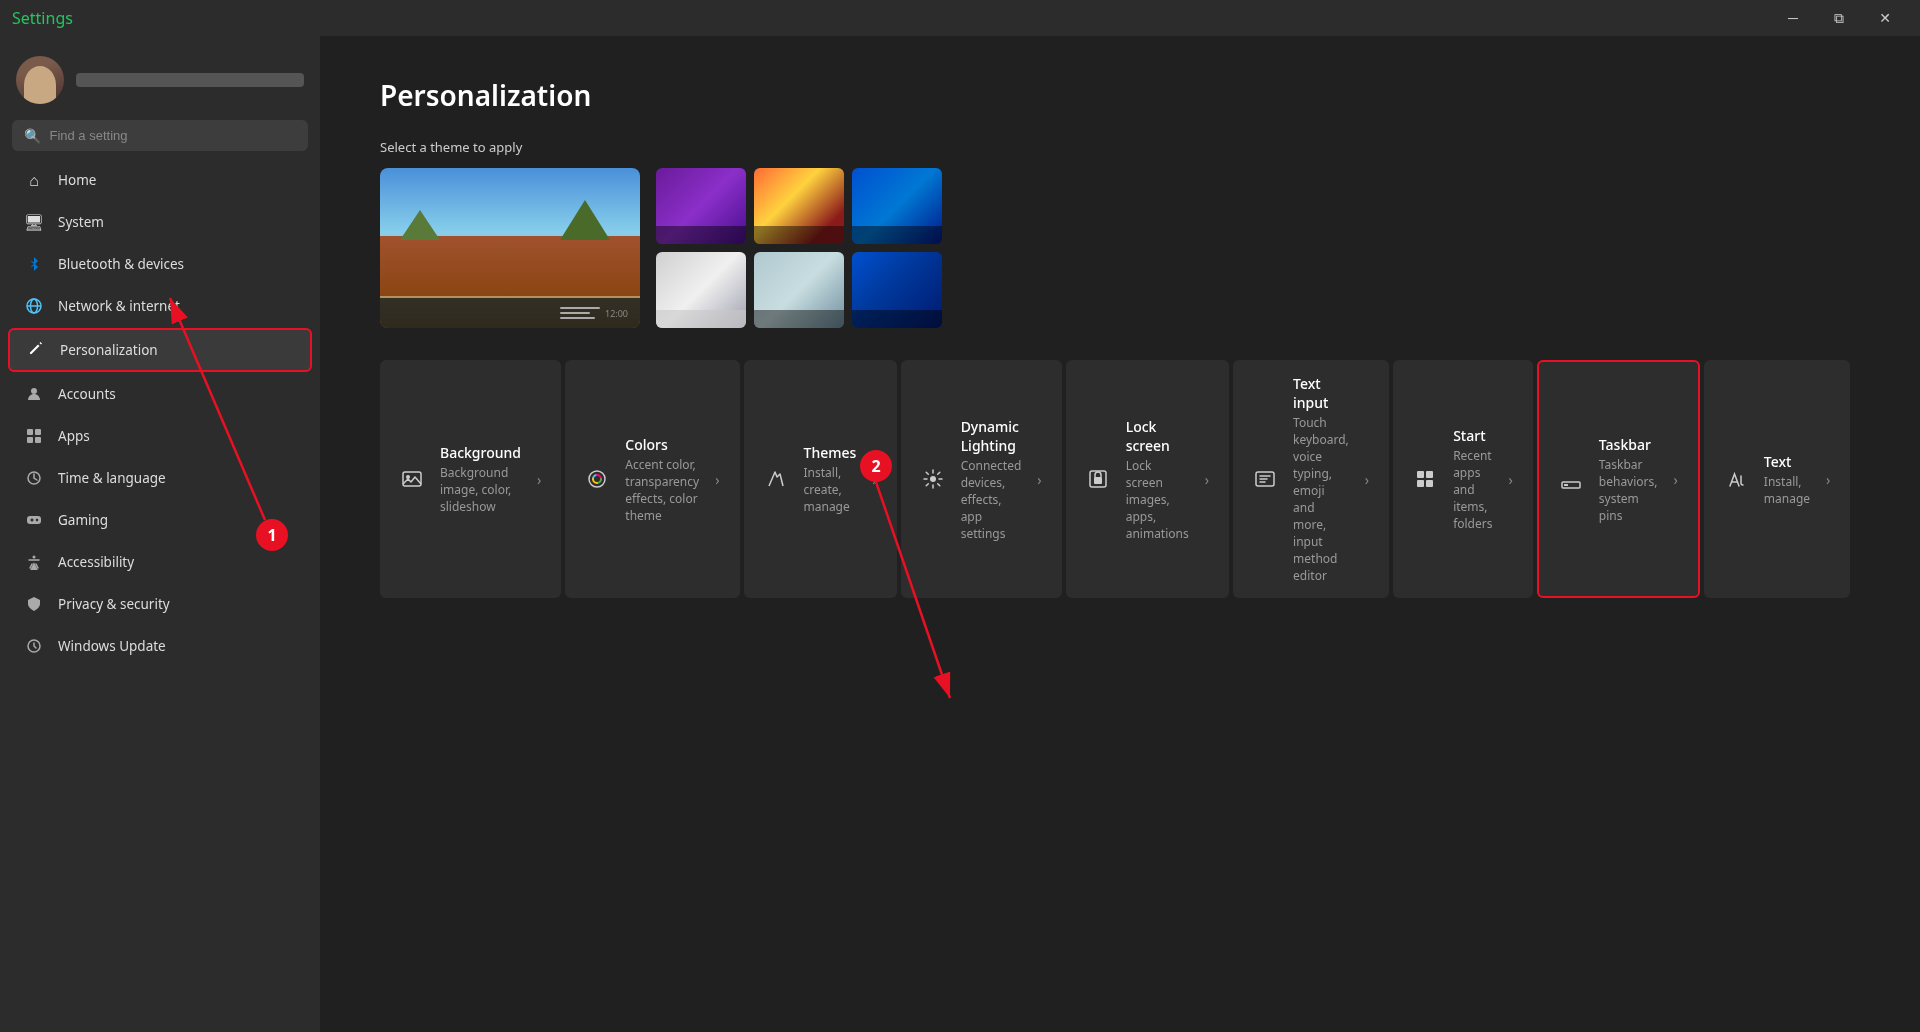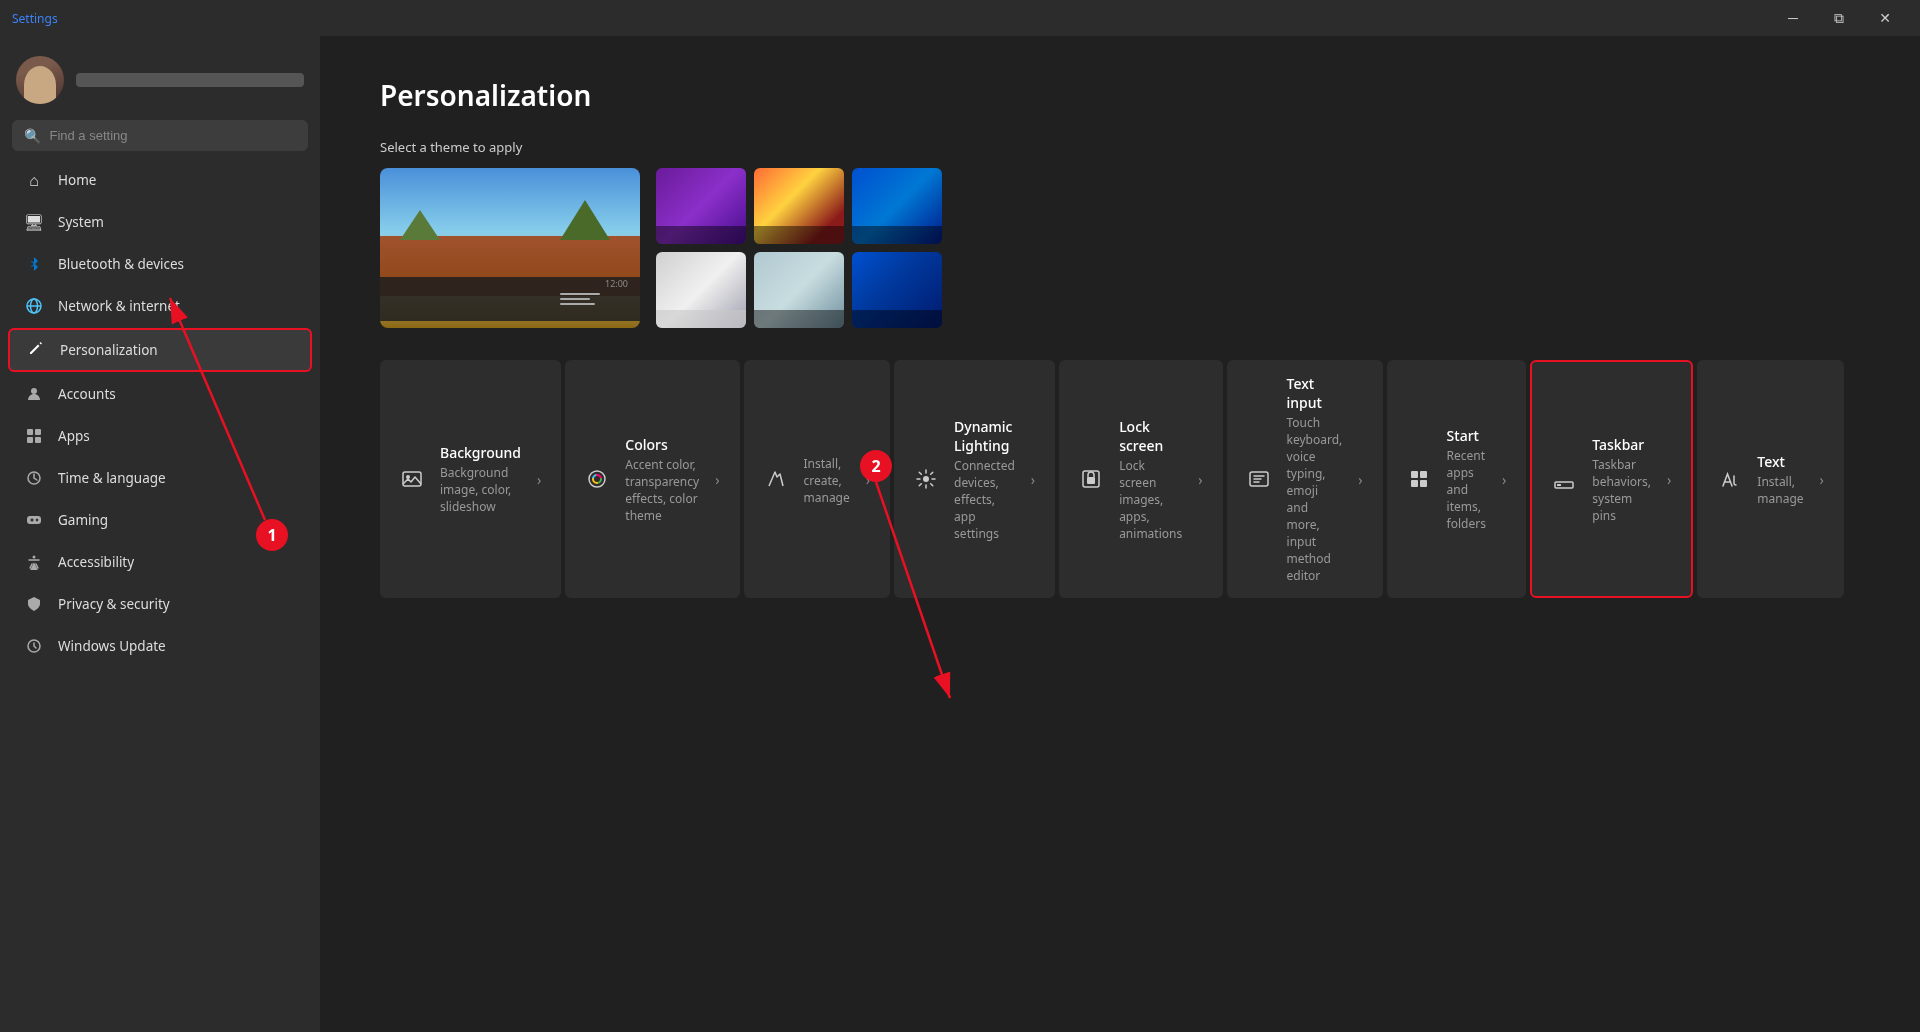--- a/index.html
+++ b/index.html
@@ -18,22 +18,22 @@
     .titlebar {
       display: flex;
       align-items: center;
       justify-content: space-between;
       background: #2c2c2c;
       height: 36px;
       padding: 0 12px;
       flex-shrink: 0;
     }
     .titlebar-title {
-      font-size: 12px;
-      color: #3b82f6;
+      font-size: 16px;
+      color: #22c55e;
     }
     .titlebar-controls {
       display: flex;
       gap: 0;
     }
     .titlebar-btn {
       width: 46px;
       height: 36px;
       display: flex;
       align-items: center;
@@ -180,27 +180,27 @@
       width: 260px;
       height: 160px;
       border-radius: 8px;
       overflow: hidden;
       position: relative;
       flex-shrink: 0;
       background: linear-gradient(180deg, #4a90d9 0%, #87ceeb 40%, #c4a882 70%, #8b6914 100%);
     }
     .theme-preview-taskbar {
       position: absolute;
-      bottom: 7px;
+      bottom: 0;
       left: 0;
       right: 0;
-      height: 44px;
+      height: 30px;
       background: rgba(30,30,30,0.85);
       display: flex;
-      align-items: flex-start;
+      align-items: center;
       justify-content: flex-end;
       padding-right: 8px;
       gap: 4px;
     }
     .tb-lines {
       display: flex;
       flex-direction: column;
       gap: 3px;
       position: absolute;
       right: 40px;
@@ -526,20 +526,21 @@
         <span class="chevron">›</span>
       </div>
 
       <div class="settings-item">
         <span class="settings-item-icon">
           <svg width="22" height="22" viewBox="0 0 22 22" fill="none">
               <path d="M4 18L10 4l2 5 3-3 3 12" stroke="#ccc" stroke-width="1.5" stroke-linejoin="round"></path>
             </svg>
         </span>
         <div class="settings-item-text">
+          <div class="settings-item-title">Themes</div>
           <div class="settings-item-desc">Install, create, manage</div>
         </div>
         <span class="chevron">›</span>
       </div>
 
       <div class="settings-item">
         <span class="settings-item-icon">
           <svg width="22" height="22" viewBox="0 0 22 22" fill="none">
               <circle cx="11" cy="11" r="3" fill="#ccc"></circle>
               <path d="M11 2v3M11 17v3M2 11h3M17 11h3M4.2 4.2l2.1 2.1M15.7 15.7l2.1 2.1M4.2 17.8l2.1-2.1M15.7 6.3l2.1-2.1" stroke="#ccc" stroke-width="1.5" stroke-linecap="round"></path>

